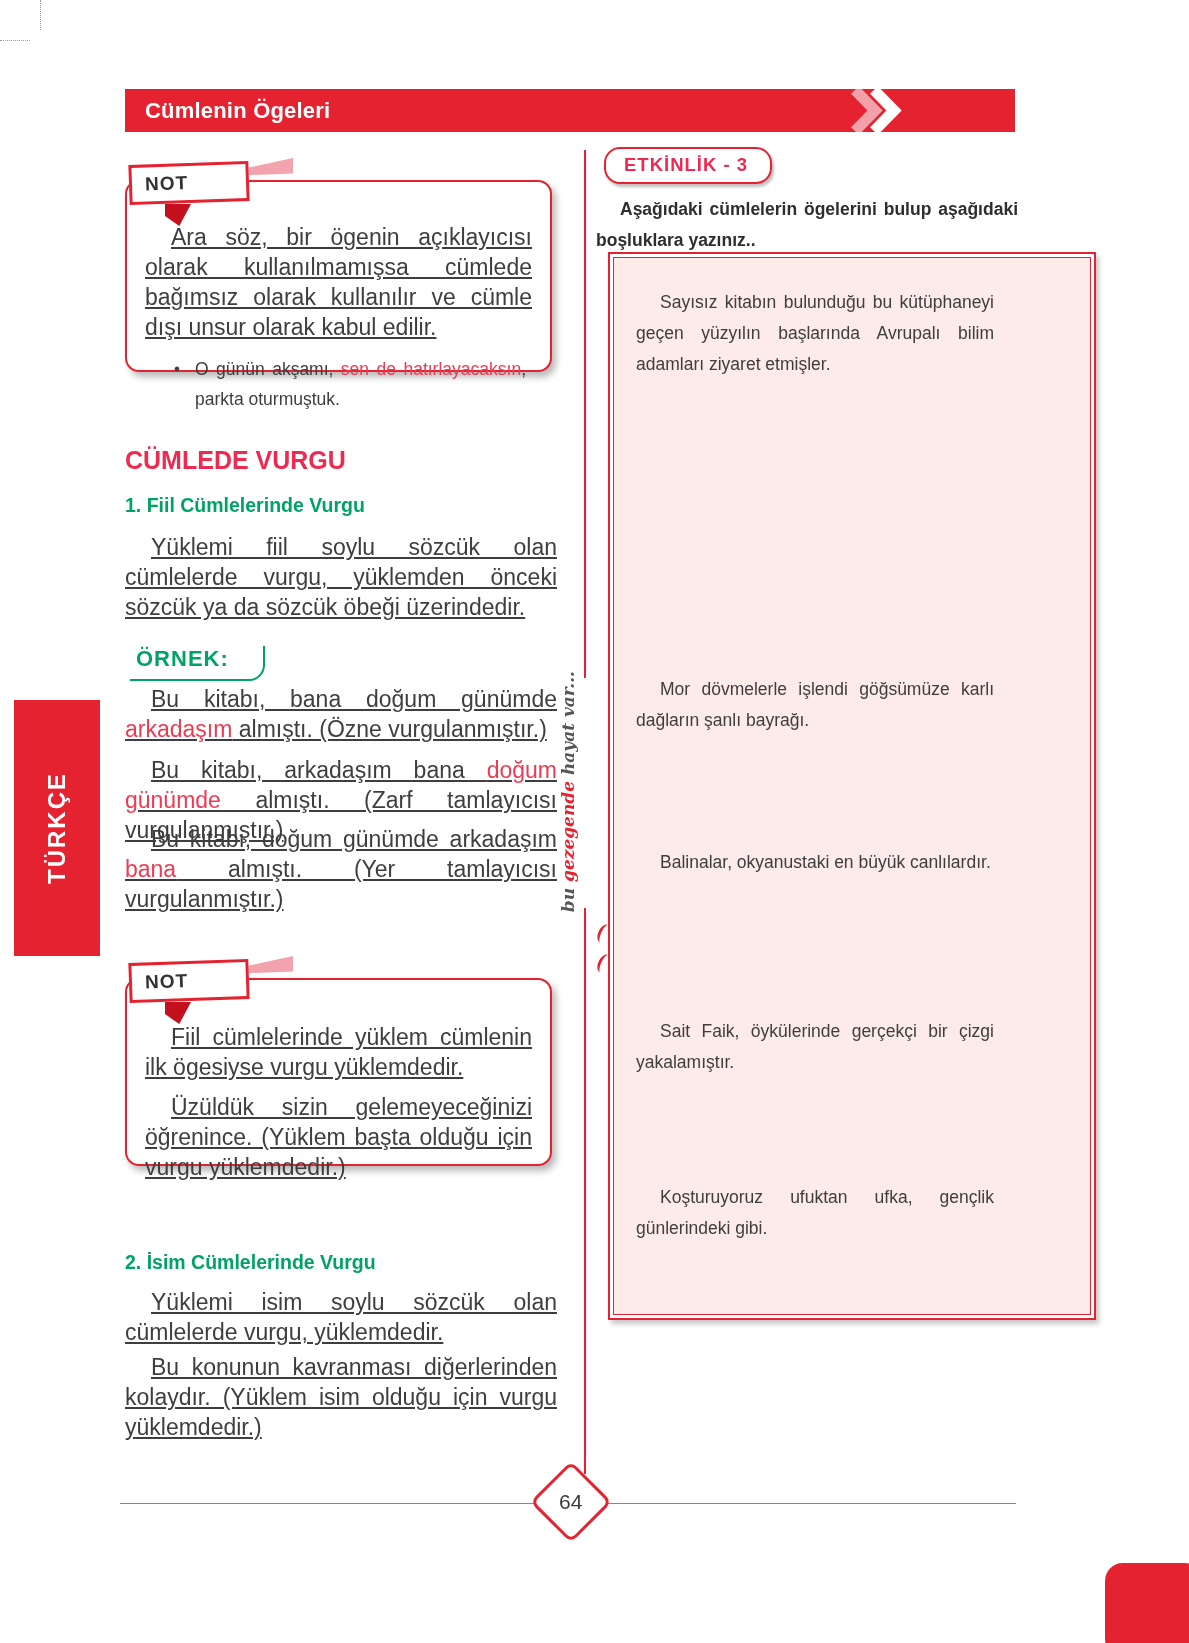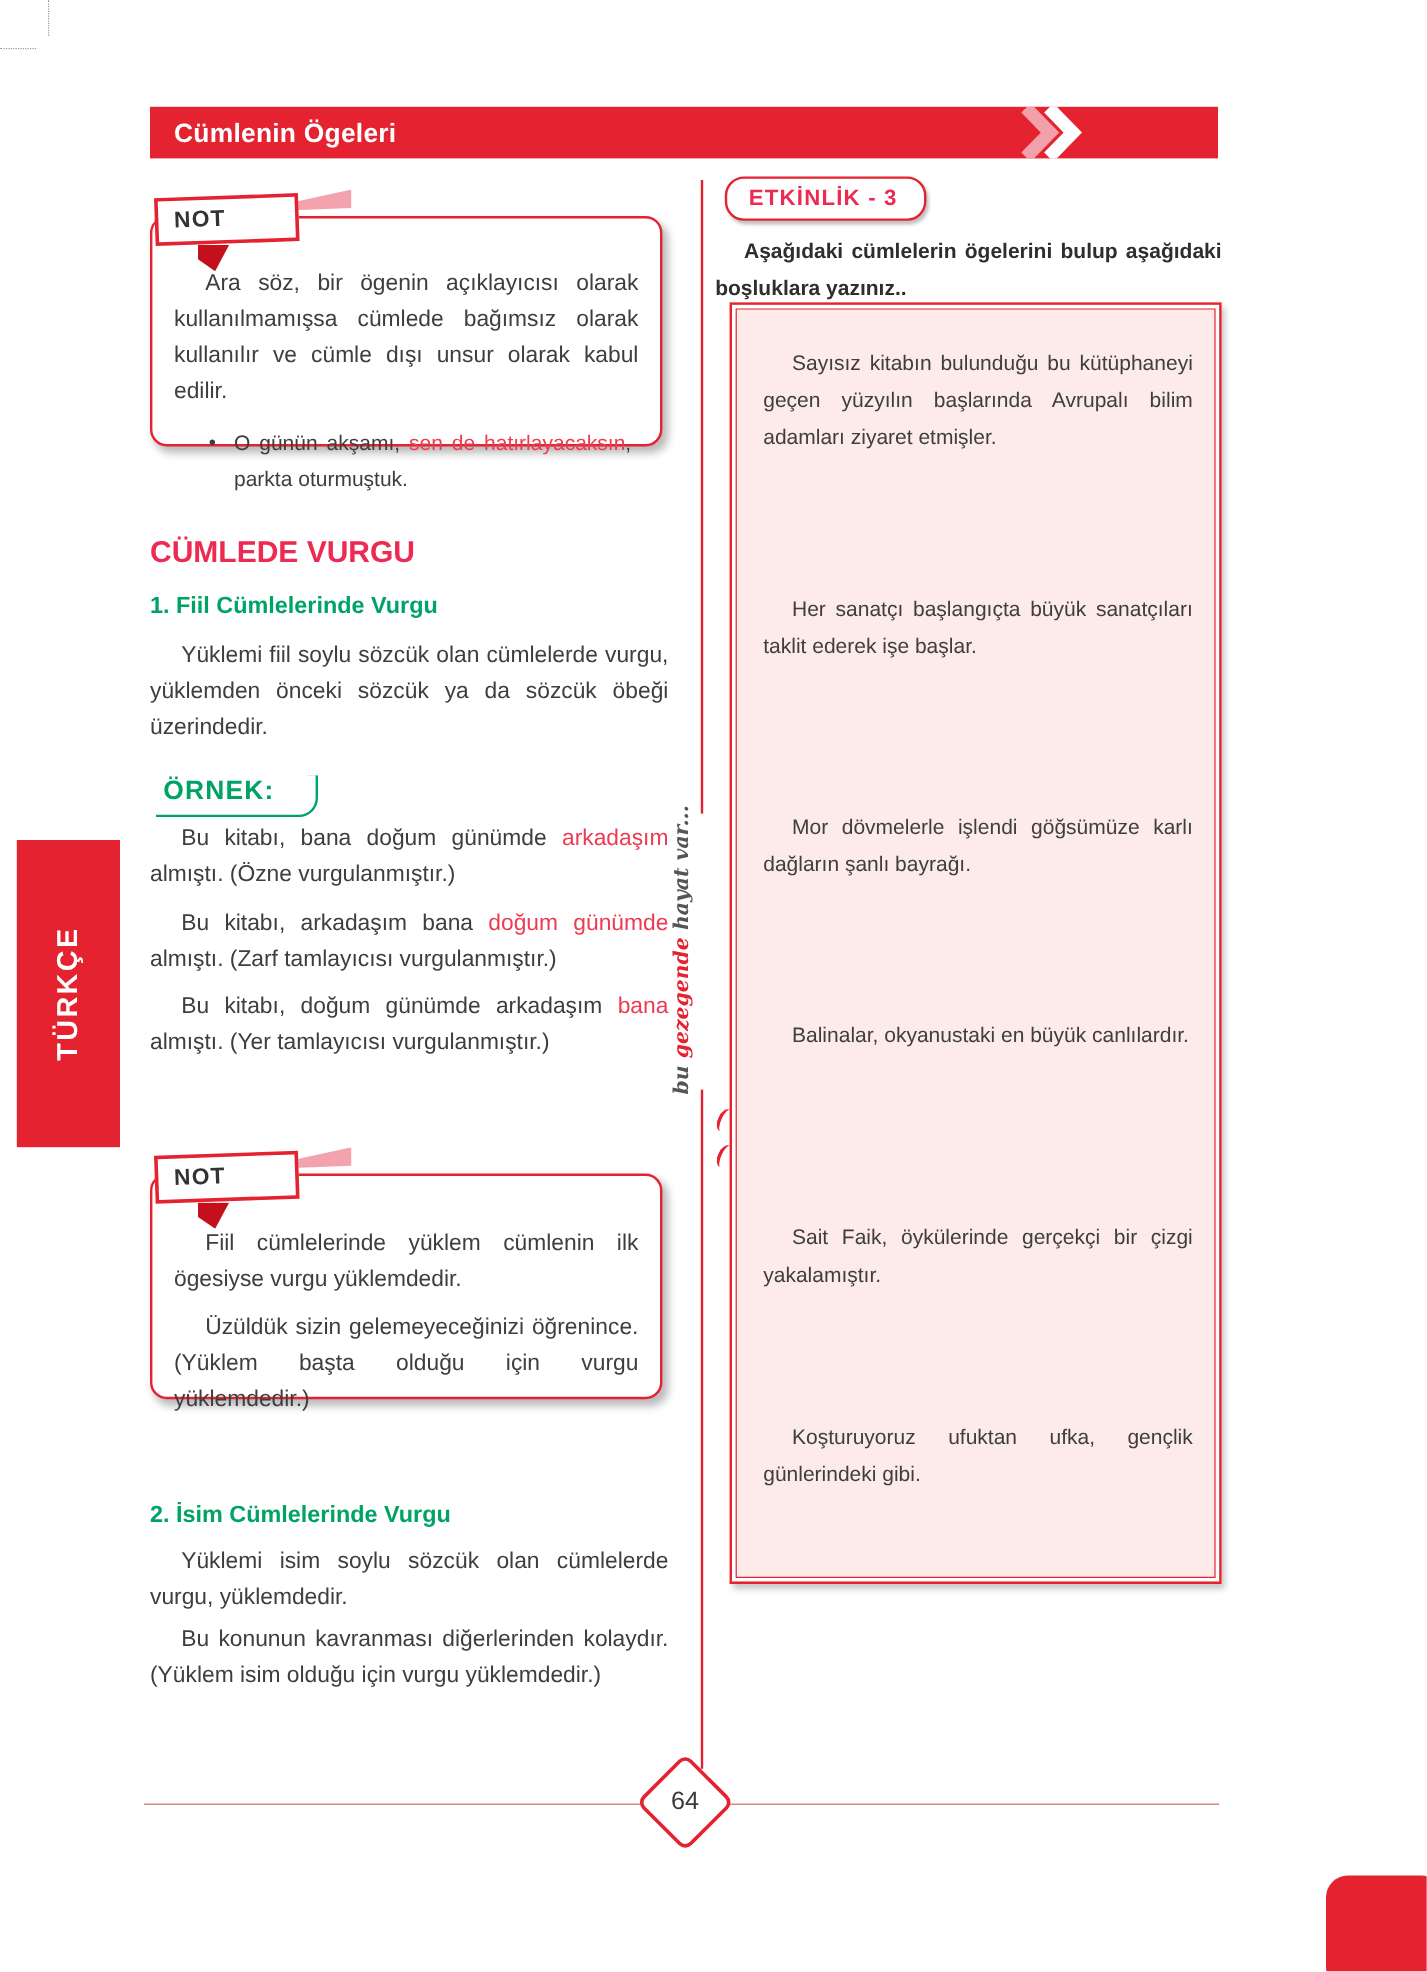--- a/index.html
+++ b/index.html
@@ -24,22 +24,22 @@
               display:flex;align-items:center;padding-left:20px;}
   .header-title{color:#fff;font-size:22px;font-weight:bold;letter-spacing:.2px;text-align:center;}
   .header-chevrons{position:absolute;right:92px;top:0;width:72px;height:43px;}
 
   
   .divider{position:absolute;left:584px;width:2px;background:var(--red);}
   .divider.seg1{top:150px;height:528px;}
   .divider.seg2{top:908px;height:566px;}
 
   
-  .body-text{position:absolute;left:125px;width:432px;font-size:19px;line-height:30px;
-             text-align:justify;color:var(--txt);}
+  .body-text{position:absolute;left:125px;width:432px;font-size:23px;line-height:30px;
+             text-align:justify;color:var(--txt);text-decoration:underline;}
   .indent{text-indent:26px;}
 
   
   .note-box{position:absolute;left:125px;width:427px;background:#fff;border:2.5px solid var(--red);
             border-radius:14px;box-shadow:4px 5px 7px rgba(0,0,0,.28);padding:40px 18px 0 18px;}
   .note-flag{position:absolute;top:-26px;left:2px;width:170px;height:64px;}
   .flag-pink{position:absolute;left:78px;top:2px;width:86px;height:22px;background:#f2a3ad;
              clip-path:polygon(0 85%,100% 0,100% 70%);}
   .flag-banner{position:absolute;left:0;top:7px;width:120px;height:40px;background:#fff;
                border:3.5px solid var(--red);display:flex;align-items:center;padding-left:13px;
@@ -61,21 +61,21 @@
   .ornek{position:absolute;left:130px;top:646px;color:var(--green);font-weight:bold;font-size:22px;
          letter-spacing:1px;padding:0 34px 7px 6px;border-bottom:2.5px solid var(--green);
          border-right:2.5px solid var(--green);border-bottom-right-radius:16px;}
 
   
   .activity-pill{position:absolute;left:604px;top:147px;background:#fff;border:2px solid var(--red);
                  border-radius:16px;padding:5px 22px 6px 18px;color:var(--pink-head);font-weight:bold;
                  font-size:18.5px;letter-spacing:1px;box-shadow:2px 3px 3px rgba(0,0,0,.25);}
   .instruction{position:absolute;left:596px;top:194px;width:422px;font-size:17.5px;line-height:31px;
                font-weight:bold;color:#2e2e2e;text-align:justify;text-indent:24px;}
-  .activity-box{position:absolute;left:608px;top:252px;width:410px;height:1068px;background:var(--box-bg);
+  .activity-box{position:absolute;left:608px;top:252px;width:488px;height:1068px;background:var(--box-bg);
                 border:2px solid var(--red);
                 box-shadow:inset 0 0 0 3px #fff, inset 0 0 0 4px var(--red), 3px 4px 5px rgba(0,0,0,.22);}
   .activity-sentence{position:absolute;left:26px;width:358px;font-size:17.5px;line-height:31px;
                      text-align:justify;text-indent:24px;color:var(--txt);}
 
   
   .side-tab{position:absolute;left:14px;top:700px;width:86px;height:256px;background:var(--red);
             display:flex;align-items:center;justify-content:center;}
   .side-tab span{writing-mode:vertical-rl;transform:rotate(180deg);color:#fff;font-weight:bold;
                  font-size:24px;letter-spacing:2px;}
@@ -155,21 +155,20 @@
 
   <h2 class="green-head" style="top:1251px;">2. İsim Cümlelerinde Vurgu</h2>
   <p class="body-text indent" style="top:1352px;">Bu konunun kavranması diğerlerinden kolaydır. (Yüklem isim olduğu için vurgu yüklemdedir.)</p>
   <p class="body-text indent" style="top:1287px;">Yüklemi isim soylu sözcük olan cümlelerde vurgu, yüklemdedir.</p>
 
   <div class="activity-pill">ETKİNLİK - 3</div>
   <p class="instruction">Aşağıdaki cümlelerin ögelerini bulup aşağıdaki boşluklara yazınız..</p>
 
   <div class="activity-box">
     <p class="activity-sentence" style="top:33px;">Sayısız kitabın bulunduğu bu kütüphaneyi geçen yüzyılın başlarında Avrupalı bilim adamları ziyaret etmişler.</p>
-    <p class="activity-sentence" style="top:238px;">Her sanatçı başlangıçta büyük sanatçıları taklit ederek işe başlar.</p>
     <p class="activity-sentence" style="top:420px;">Mor dövmelerle işlendi göğsümüze karlı dağların şanlı bayrağı.</p>
     <p class="activity-sentence" style="top:593px;">Balinalar, okyanustaki en büyük canlılardır.</p>
     <p class="activity-sentence" style="top:762px;">Sait Faik, öykülerinde gerçekçi bir çizgi yakalamıştır.</p>
     <p class="activity-sentence" style="top:928px;">Koşturuyoruz ufuktan ufka, gençlik günlerindeki gibi.</p>
   </div>
 
   <div class="side-tab">
     <span>TÜRKÇE</span>
   </div>
 

